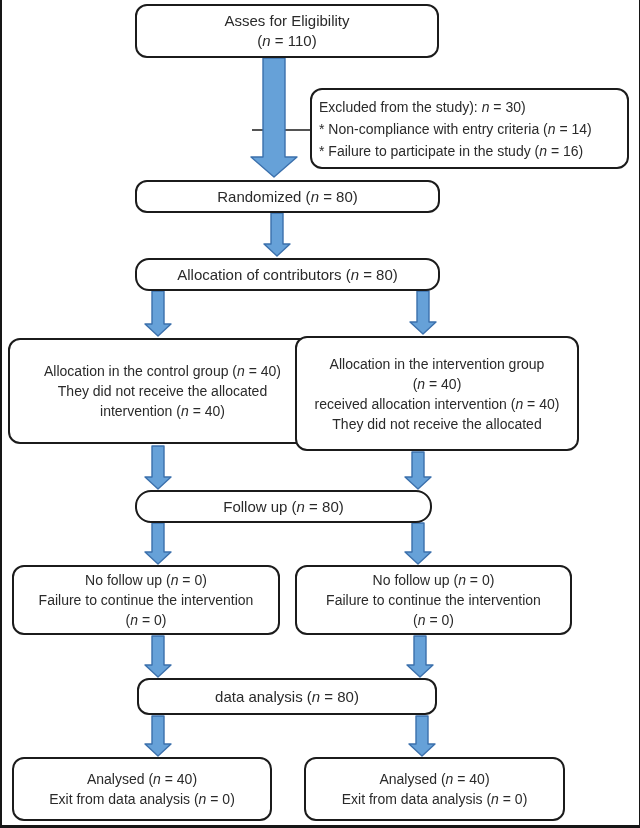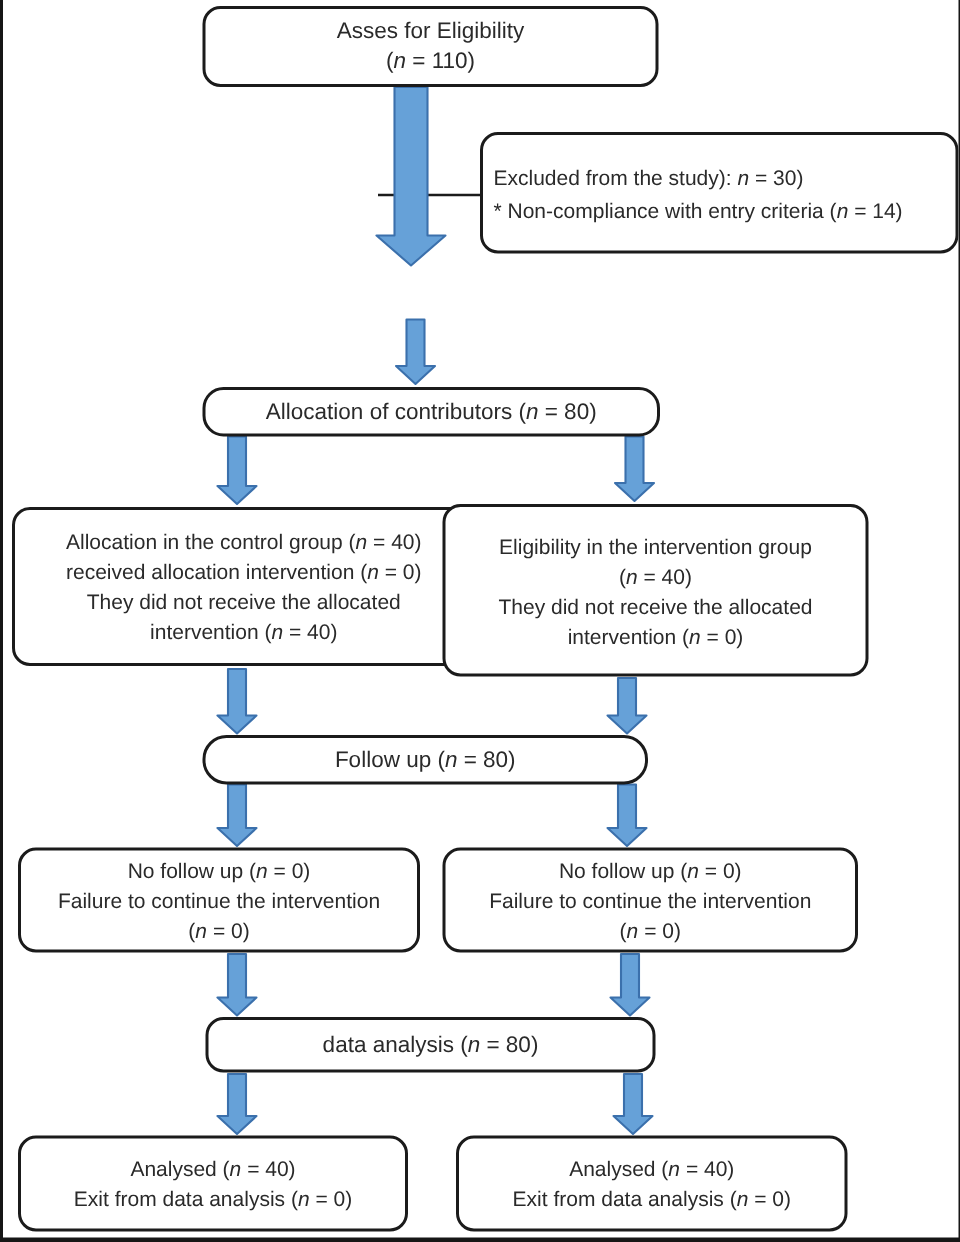--- a/index.html
+++ b/index.html
@@ -96,42 +96,45 @@
     <path class="arrow" d="M150,716 L162,716 L162,744 L169,744 L156,756 L143,744 L150,744 Z"></path>
 
     <path class="arrow" d="M414,716 L426,716 L426,744 L433,744 L420,756 L407,744 L414,744 Z"></path>
   </svg>
 
   <div class="box big-text" style="left:133px; top:4px; width:304px; height:54px;">
       <div class="line">Asses for Eligibility</div>
       <div class="line">(<i>n</i> = 110)</div>
     </div>
 
-  <div class="box left-align" style="left:318px; top:88px; width:319px; height:81px;">
+  <div class="box left-align" style="left:308px; top:88px; width:319px; height:81px;">
       <div class="line">Excluded from the study): <i>n</i> = 30)</div>
       <div class="line">* Non-compliance with entry criteria (<i>n</i> = 14)</div>
+      <div class="line">* Failure to participate in the study (<i>n</i> = 16)</div>
     </div>
 
+  <div class="box big-text" style="left:133px; top:180px; width:305px; height:33px;">
+      <div class="line">Randomized (<i>n</i> = 80)</div>
+    </div>
 
   <div class="box big-text" style="left:133px; top:258px; width:305px; height:33px;border-radius:14px;">
       <div class="line">Allocation of contributors (<i>n</i> = 80)</div>
     </div>
 
   <div class="box" style="left:6px; top:338px; width:309px; height:106px;">
       <div class="line">Allocation in the control group (<i>n</i> = 40)</div>
-      <div class="line">received allocation intervention (<i>n</i> = 0)</div>
       <div class="line">They did not receive the allocated</div>
       <div class="line">intervention (<i>n</i> = 40)</div>
     </div>
 
   <div class="box" style="left:293px; top:336px; width:284px; height:115px;">
-      <div class="line">Eligibility in the intervention group</div>
+      <div class="line">Allocation in the intervention group</div>
       <div class="line">(<i>n</i> = 40)</div>
+      <div class="line">received allocation intervention (<i>n</i> = 40)</div>
       <div class="line">They did not receive the allocated</div>
-      <div class="line">intervention (<i>n</i> = 0)</div>
     </div>
 
   <div class="box big-text" style="left:133px; top:490px; width:297px; height:33px;border-radius:16px;">
       <div class="line">Follow up (<i>n</i> = 80)</div>
     </div>
 
   <div class="box" style="left:10px; top:565px; width:268px; height:70px;">
       <div class="line">No follow up (<i>n</i> = 0)</div>
       <div class="line">Failure to continue the intervention</div>
       <div class="line">(<i>n</i> = 0)</div>

